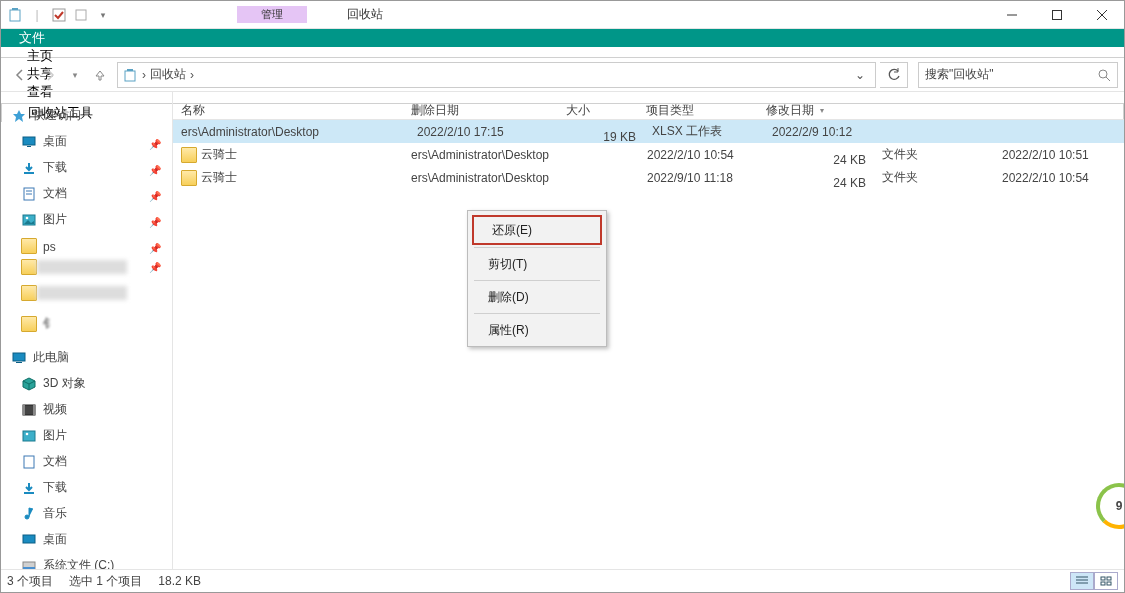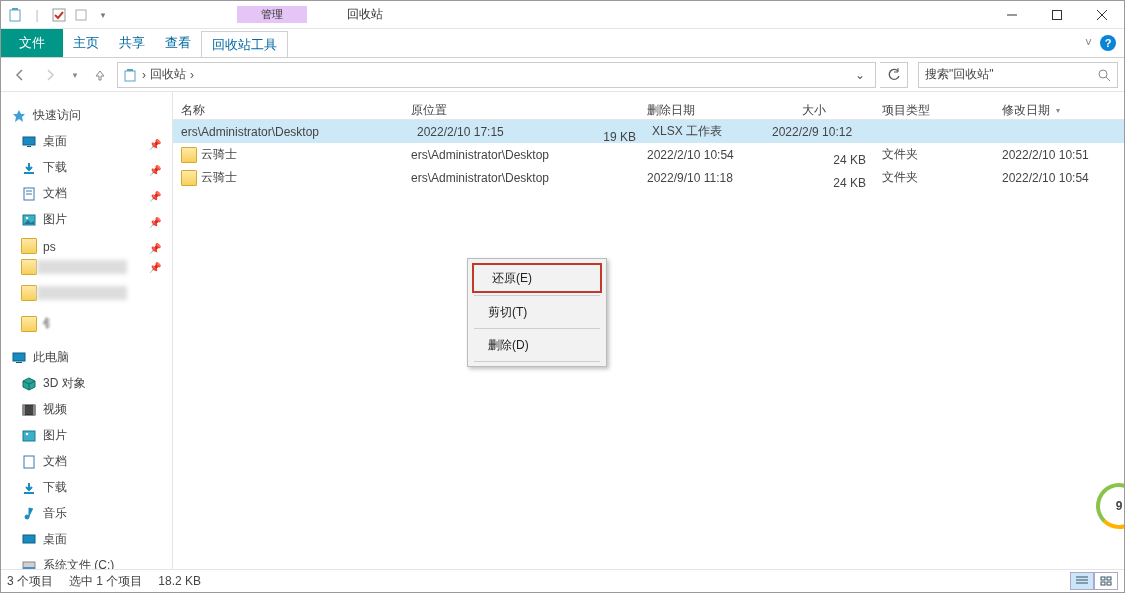--- a/index.html
+++ b/index.html
@@ -8,23 +8,23 @@
   
   .titlebar { height: 28px; display: flex; align-items: center; border-bottom: 1px solid #e5e5e5; }
   .qat { display: flex; align-items: center; padding: 0 4px; gap: 2px; }
   .qat .qicon { width: 20px; height: 20px; display: flex; align-items: center; justify-content: center; }
   .tab-group { text-align: center; margin-left: 120px; }
   .tab-group .manage { background: #e5c5f5; color: #333; padding: 1px 24px; font-size: 11px; }
   .title-text { margin-left: 40px; font-size: 12px; color: #333; }
   .sys-btns { margin-left: auto; display: flex; }
   .sys-btn { width: 45px; height: 28px; display: flex; align-items: center; justify-content: center; }
   
-  .ribbon { height: 29px; display: flex; align-items: stretch; border-bottom: 1px solid #d0d0d0; }
+  .ribbon { height: 29px; display: flex; align-items: stretch; border-bottom: 1px solid #d0d0d0; flex-direction: column; }
   .ribbon .file-tab { background: #009688; color: #fff; padding: 0 18px; display: flex; align-items: center; font-size: 13px; }
-  .ribbon .tab { padding: 0 10px; display: flex; align-items: center; color: #0369a1; font-size: 13px; }
+  .ribbon .tab { padding: 0 26px; display: flex; align-items: center; color: #000000; font-size: 13px; }
   .ribbon .tool-tab { border: 1px solid #d0d0d0; border-bottom: none; margin-top: 2px; }
   .ribbon .right { margin-left: auto; display: flex; align-items: center; padding-right: 8px; gap: 8px; }
   .help-icon { width: 16px; height: 16px; border-radius: 50%; background: #0a84d6; color: #fff; display: flex; align-items: center; justify-content: center; font-size: 11px; font-weight: bold; }
   
   .navbar { height: 34px; display: flex; align-items: center; border-bottom: 1px solid #e5e5e5; padding: 2px 6px; gap: 4px; }
   .nav-btn { width: 26px; height: 26px; display: flex; align-items: center; justify-content: center; color: #888; }
   .address { flex: 1; height: 26px; border: 1px solid #ccc; display: flex; align-items: center; padding: 0 4px; gap: 4px; }
   .address .drop { margin-left: auto; color: #555; padding: 0 6px; }
   .refresh { width: 28px; height: 26px; border: 1px solid #ccc; border-left: none; display: flex; align-items: center; justify-content: center; }
   .search { width: 200px; height: 26px; border: 1px solid #ccc; margin-left: 6px; display: flex; align-items: center; padding: 0 6px; color: #888; }
@@ -51,21 +51,21 @@
   .row { height: 23px; display: flex; align-items: center; }
   .row.selected { background: #cde8f7; }
   .cell { padding-left: 8px; overflow: hidden; white-space: nowrap; text-overflow: ellipsis; }
   .cell.c-name { display: flex; align-items: center; gap: 4px; }
   .cell.c-size { text-align: right; padding-right: 8px; margin-top: 11px; }
   .file-icon { width: 16px; height: 16px; display: inline-flex; align-items:center; justify-content:center; }
   .xls-icon { border:1px solid #1e8a3c; background: linear-gradient(#fff,#fff); position:relative; }
   .xls-icon::after { content:""; position:absolute; left:2px; top:2px; width:4px; height:4px; border:1px solid #1e8a3c; }
   .folder-icon { background: linear-gradient(#ffe9a8,#f7cf5a); border:1px solid #d6a92f; border-radius:1px; }
   
-  .ctx { position: absolute; left: 294px; top: 118px; width: 140px; background: #f2f2f2; border: 1px solid #bcbcbc; box-shadow: 2px 2px 4px rgba(0,0,0,0.25); padding: 2px; z-index: 50; margin-top: 48px; }
+  .ctx { position: absolute; left: 294px; top: 118px; width: 140px; background: #f2f2f2; border: 1px solid #bcbcbc; box-shadow: 2px 2px 4px rgba(0,0,0,0.25); padding: 2px; z-index: 50; }
   .ctx-item { height: 28px; display: flex; align-items: center; padding-left: 18px; color: #222; }
   .ctx-item.hl { border: 2px solid #c0392b; margin: 2px; height: 30px; }
   .ctx-sep { height: 1px; background: #cfcfcf; margin: 2px 4px; }
   
   .status { height: 23px; border-top: 1px solid #e5e5e5; display: flex; align-items: center; padding: 0 6px; gap: 16px; color: #555; }
   .status .view-toggle { margin-left: auto; display: flex; gap: 0; }
   .vt { width: 24px; height: 18px; border: 1px solid #aac; display:flex; align-items:center; justify-content:center; }
   .vt.active { background: #cde6f7; }
   
   svg { display: block; }
@@ -332,23 +332,20 @@
           </span>
         <span>系统文件 (C:)</span>
       </div>
 
     </div>
 
     <div class="main">
       <div class="cols">
         <div class="col c-name">
             <span>名称</span>
-          </div>
-        <div class="col c-loc">
-            <span>原位置</span>
           </div>
         <div class="col c-del">
             <span>删除日期</span>
           </div>
         <div class="col c-size">
             <span>大小</span>
           </div>
         <div class="col c-type">
             <span>项目类型</span>
           </div>
@@ -389,20 +386,21 @@
           </div>
         </div>
 
       <div class="ctx">
         <div class="ctx-item hl">还原(E)</div>
         <div class="ctx-sep"></div>
         <div class="ctx-item">剪切(T)</div>
         <div class="ctx-sep"></div>
         <div class="ctx-item">删除(D)</div>
         <div class="ctx-sep"></div>
+        <div class="ctx-item">属性(R)</div>
       </div>
 
       <div class="score-badge">
           <span>9</span>
         </div>
     </div>
   </div>
 
   <div class="status">
     <span>3 个项目</span>

